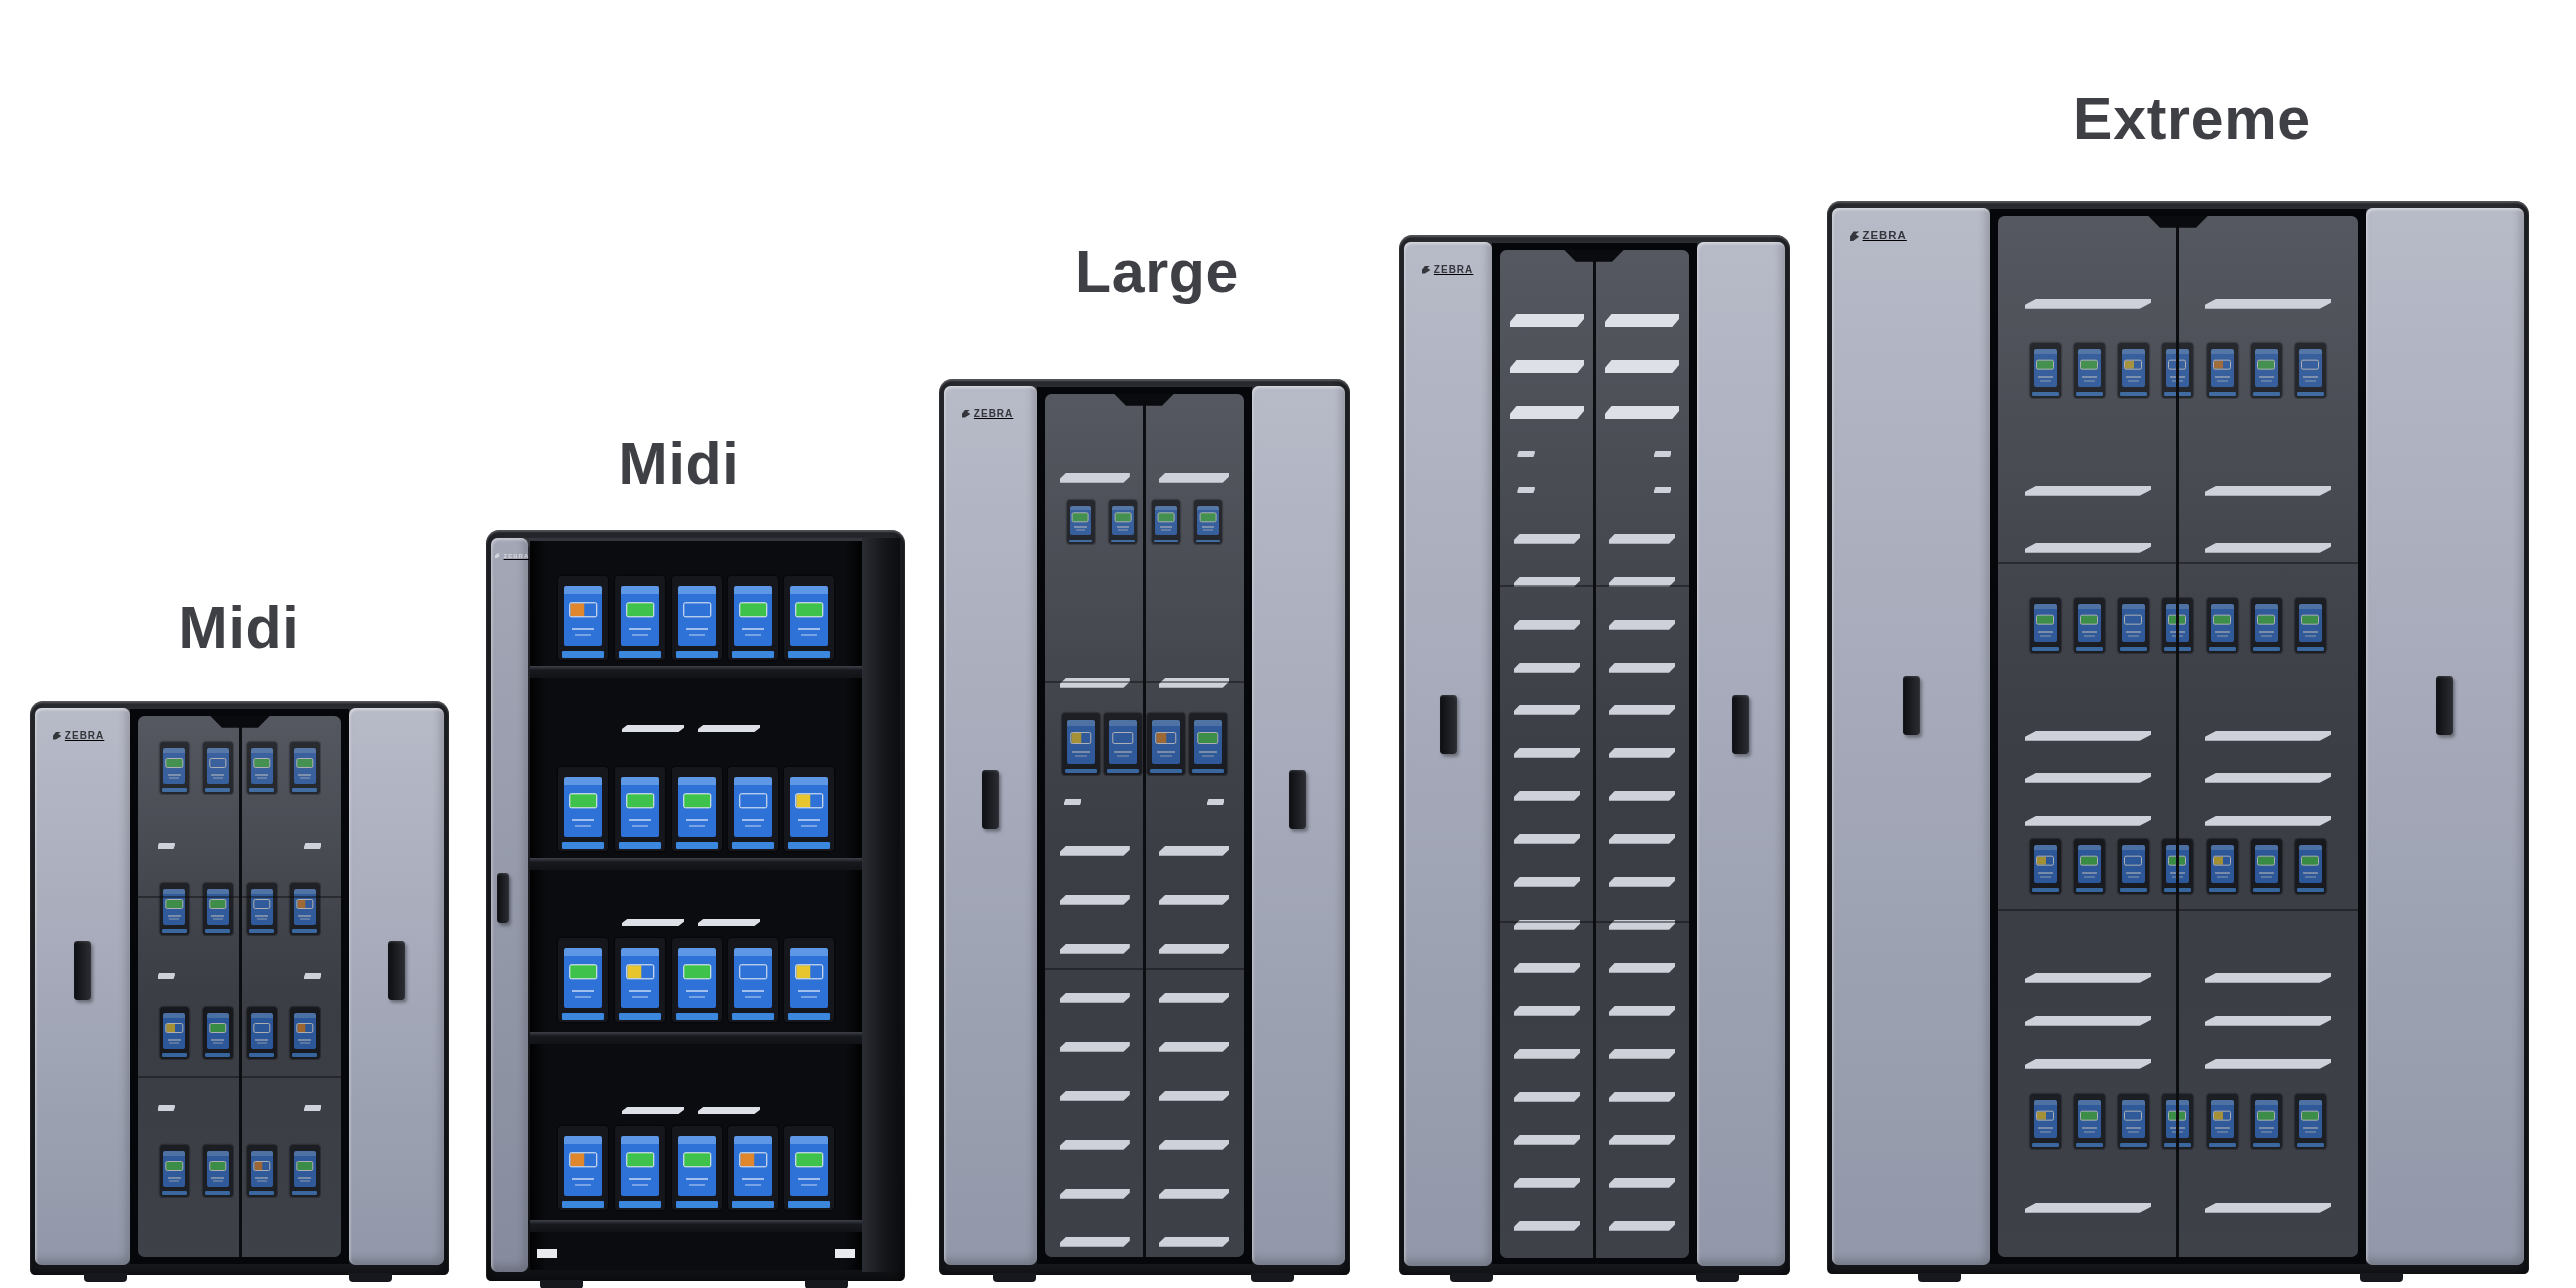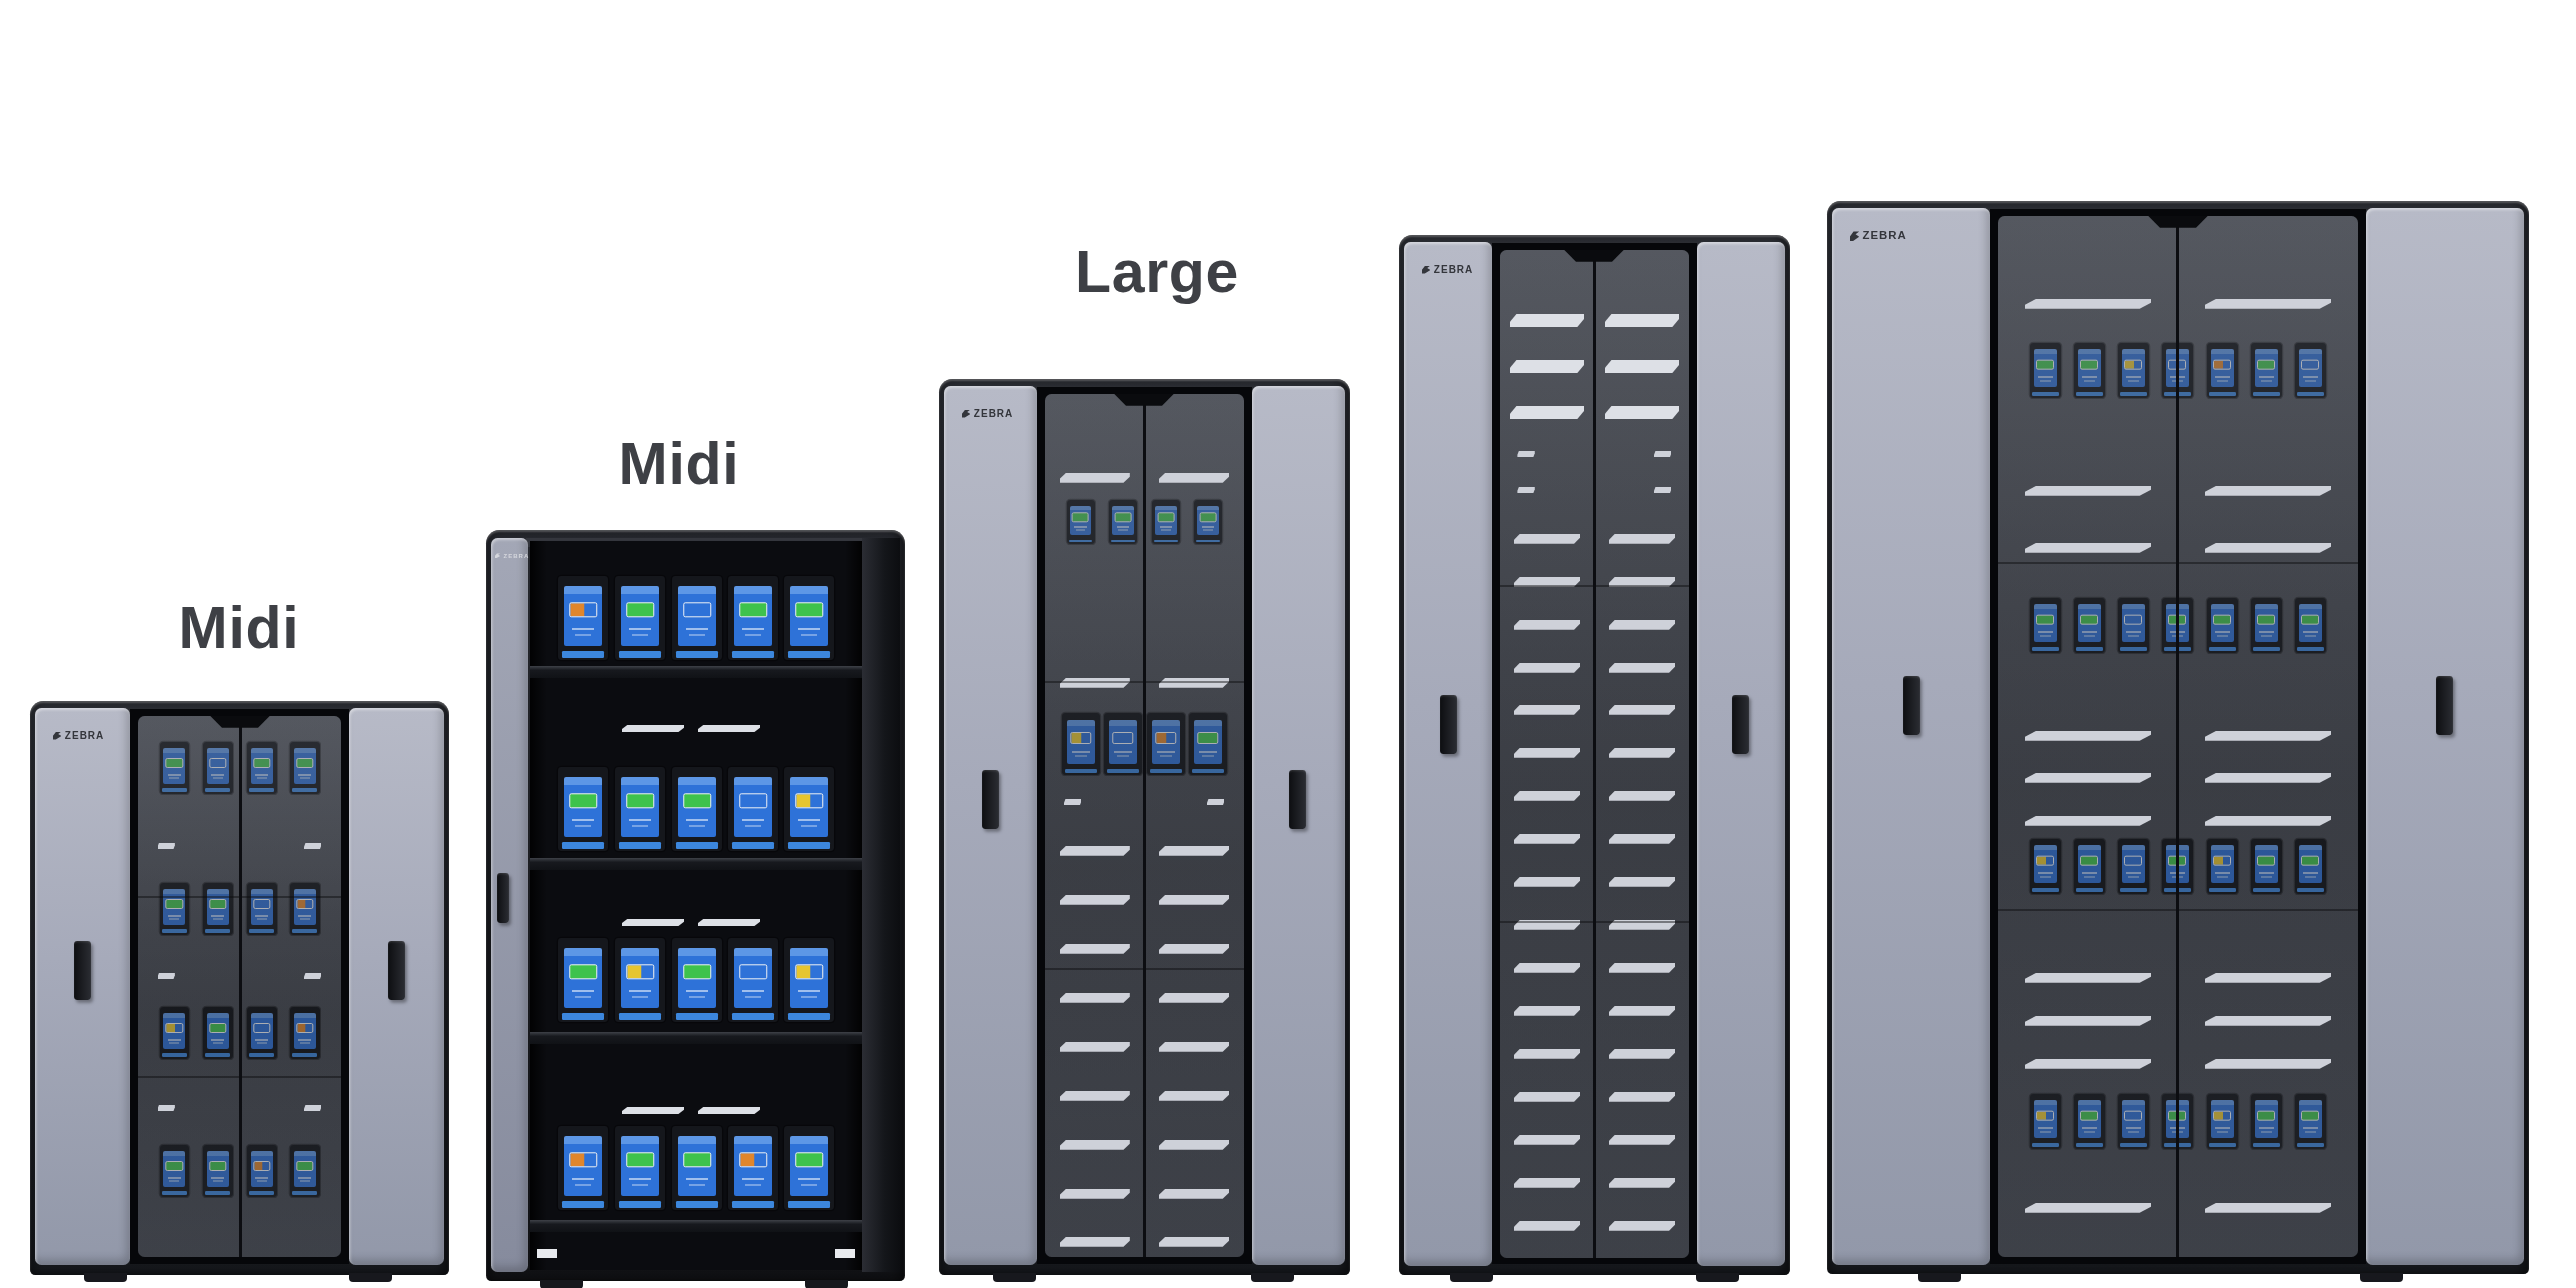--- a/index.html
+++ b/index.html
@@ -16,21 +16,21 @@
     box-shadow:inset 0 2px 2px rgba(255,255,255,.25), inset -6px 0 9.4px rgba(0,0,0,.45), inset 6px 0 6.7px rgba(0,0,0,.25);
   }
   .panel{
     position:absolute;border-radius:6.7px;
     box-shadow:inset 1.3px 2px 2.7px rgba(255,255,255,.45), inset -3.4px -5.4px 8px rgba(0,0,0,.20);
   }
   .bay{position:absolute;background:#06070a;}
   .door{position:absolute;overflow:hidden;border-radius:6.7px;}
   .layer{position:absolute;left:0;top:0;width:100%;height:100%;}
   .device{position:absolute;border-radius:3.4px;}
-  .logo{position:absolute;display:flex;align-items:center;gap:3.4px;}
+  .logo{position:absolute;display:flex;align-items:center;gap:3.4px;text-decoration:underline;}
   .logo span{font-weight:700;letter-spacing:1px;line-height:1;}
 </style>
 </head>
 <body>
 
 <div id="stage">
     <div class="size-label" style="left: 239px; top: 628px;">Midi</div>
     <div class="cabinet" style="position: absolute; left: 30px; top: 701px; width: 419px; height: 574px; background: linear-gradient(rgb(44, 46, 52), rgb(21, 23, 27));">
       <div style="position: absolute; left: 54px; top: 572px; width: 43px; height: 9.4px; background: rgb(23, 24, 29); border-radius: 0px 0px 4px 4px;"></div>
       <div style="position: absolute; left: 319px; top: 572px; width: 43px; height: 9.4px; background: rgb(23, 24, 29); border-radius: 0px 0px 4px 4px;"></div>
@@ -558,20 +558,21 @@
           </div>
           <div style="position: absolute; left: 0px; top: 33.3%; width: 100%; height: 2px; background: rgba(10, 11, 14, 0.45);"></div>
           <div style="position: absolute; left: 0px; top: 66.6%; width: 100%; height: 2px; background: rgba(10, 11, 14, 0.45);"></div>
           <div style="position: absolute; left: 93px; top: 0px; width: 2.7px; height: 100%; background: rgb(12, 13, 17);"></div>
           <div style="position: absolute; left: 64px; top: 0px; width: 60px; height: 12px; background: rgb(10, 11, 14); clip-path: polygon(0px 0px, 100% 0px, 80% 100%, 20% 100%);"></div>
         </div>
       </div>
       <div style="position: absolute; left: 41px; top: 460px; width: 17.4px; height: 59px; background: linear-gradient(90deg, rgb(13, 14, 17), rgb(43, 45, 51)); border-radius: 3.4px; box-shadow: rgba(255, 255, 255, 0.12) 0px 1.3px 2px inset, rgba(0, 0, 0, 0.35) 2px 2.7px 3.4px;"></div>
       <div style="position: absolute; left: 333px; top: 460px; width: 17.4px; height: 59px; background: linear-gradient(90deg, rgb(13, 14, 17), rgb(43, 45, 51)); border-radius: 3.4px; box-shadow: rgba(255, 255, 255, 0.12) 0px 1.3px 2px inset, rgba(0, 0, 0, 0.35) 2px 2.7px 3.4px;"></div>
     </div>
+    <div class="size-label" style="left: 2192px; top: 119px;">Extreme</div>
     <div class="cabinet" style="position: absolute; left: 1827px; top: 201px; width: 702px; height: 1073px; background: linear-gradient(rgb(44, 46, 52), rgb(21, 23, 27));">
       <div style="position: absolute; left: 91px; top: 1072px; width: 43px; height: 9.4px; background: rgb(23, 24, 29); border-radius: 0px 0px 4px 4px;"></div>
       <div style="position: absolute; left: 533px; top: 1072px; width: 43px; height: 9.4px; background: rgb(23, 24, 29); border-radius: 0px 0px 4px 4px;"></div>
       <div class="panel" style="position: absolute; left: 5.4px; top: 6.7px; width: 158px; height: 1057px; background: linear-gradient(rgb(183, 186, 199) 0%, rgb(166, 170, 186) 45%, rgb(146, 152, 169) 100%);">
         <div class="logo" style="position: absolute; left: 17.4px; top: 21.5px; height: 14px;">
           <div style="position: relative; width: 9.4px; height: 9.4px; background: rgb(52, 54, 60); clip-path: polygon(0px 100%, 0px 55%, 40% 0px, 100% 0px, 62% 30%, 100% 55%, 35% 100%);"></div>
           <span style="font-size: 11.4px; color: rgb(52, 54, 60);">ZEBRA</span>
         </div>
       </div>
       <div class="panel" style="position: absolute; left: 539px; top: 6.7px; width: 158px; height: 1057px; background: linear-gradient(rgb(183, 186, 199) 0%, rgb(166, 170, 186) 45%, rgb(146, 152, 169) 100%);"></div>

